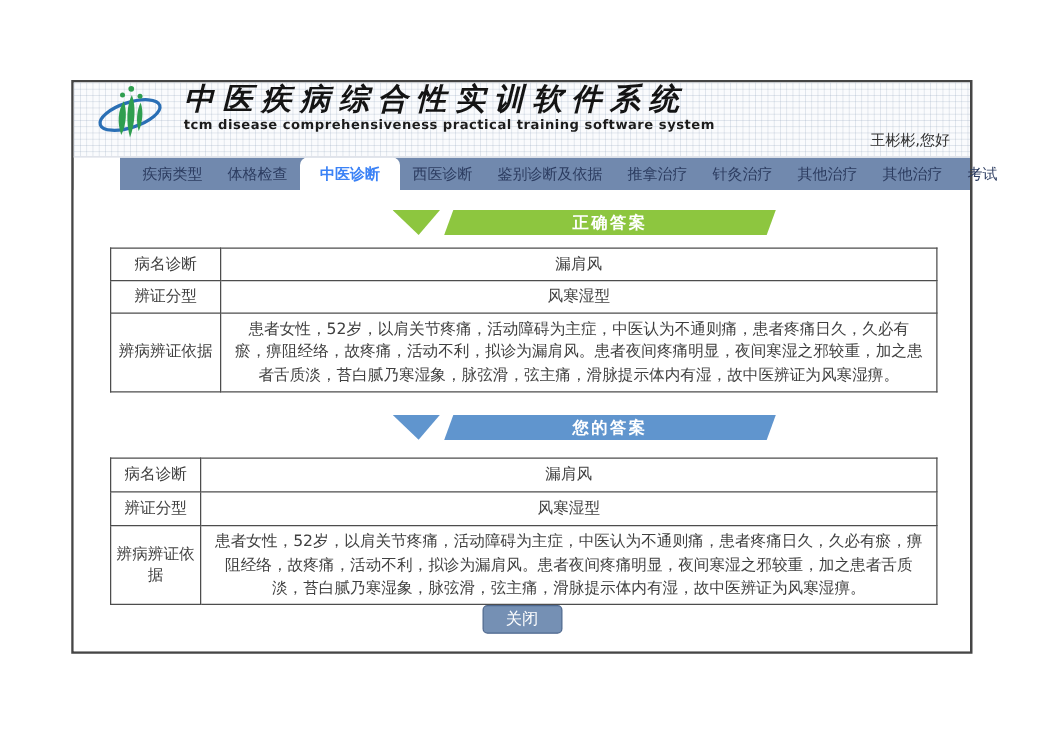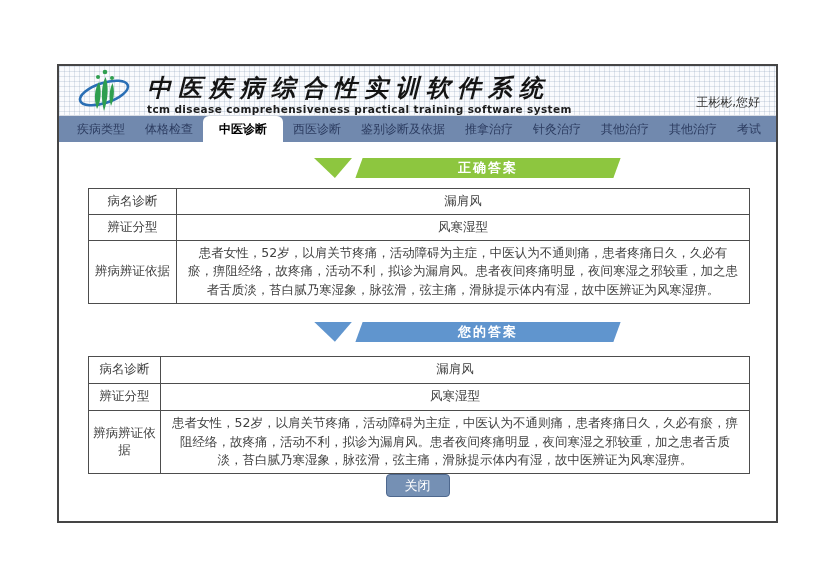--- a/index.html
+++ b/index.html
@@ -4,42 +4,42 @@
 <style>
   * { margin:0; padding:0; box-sizing:border-box; }
   html,body { width:834px; height:587px; background:#ffffff; overflow:hidden;
               font-family:"DejaVu Sans","Liberation Sans",sans-serif; }
   .canvas { position:relative; width:834px; height:587px; background:#fff; }
 
   .window { position:absolute; left:57px; top:64px; width:721px; height:459px;
             border:2px solid #454545; background:#fff; }
 
   
-  .header { position:relative; height:50px; background-color:#fafbfd;
+  .header { position:relative; height:60px; background-color:#fafbfd;
             background-image:
               linear-gradient(to right, rgba(150,168,190,.28) 1px, transparent 1px),
               linear-gradient(to bottom, rgba(150,168,190,.28) 1px, transparent 1px);
             background-size:5px 5px;
-            display:flex; align-items:flex-end; padding-left:18px;
+            display:flex; align-items:flex-start; padding-left:18px;
             border-bottom:1px solid #d7dce4; }
   .logo { width:54px; height:48px; margin-right:16px; flex:0 0 auto; }
   .titles { display:flex; flex-direction:column; }
   .app-title { font-family:"DejaVu Serif","Liberation Serif",serif;
                font-weight:bold; font-style:italic; font-size:24px; color:#141414;
                letter-spacing:7px; line-height:1.1; white-space:nowrap; }
   .app-subtitle { font-size:10.5px; font-weight:bold; color:#1c1c1c;
                   letter-spacing:0.4px; margin-top:2px; }
   .greeting { position:absolute; right:16px; bottom:4px; font-size:12px; color:#333;margin-left:24px; }
 
   
   .nav { height:26px; background:#7189ae; display:flex; align-items:stretch;
-         justify-content:space-around; padding:0 8px; }
+         justify-content:space-around; padding:0 8px;margin-left:37px; }
   .tab { font-size:12px; color:#2c3c60; line-height:26px; padding:0 10px;
          white-space:nowrap; cursor:pointer; }
-  .tab.active { background:#ffffff; color:#000000; border-radius:6px 6px 0 0;
+  .tab.active { background:#ffffff; color:#3b82f6; border-radius:6px 6px 0 0;
                 padding:0 16px; font-weight:bold; }
 
   
   .content { background:#fff; height:369px; position:relative; }
 
   .banner-row { display:flex; justify-content:center; align-items:flex-start;
                 transform:translateX(48px); }
   .banner-row.first { padding-top:16px; }
   .banner-row.second { padding-top:18px; }
   .tri { width:38px; height:20px; clip-path:polygon(0 0,100% 0,55% 100%); margin-right:7px; }

